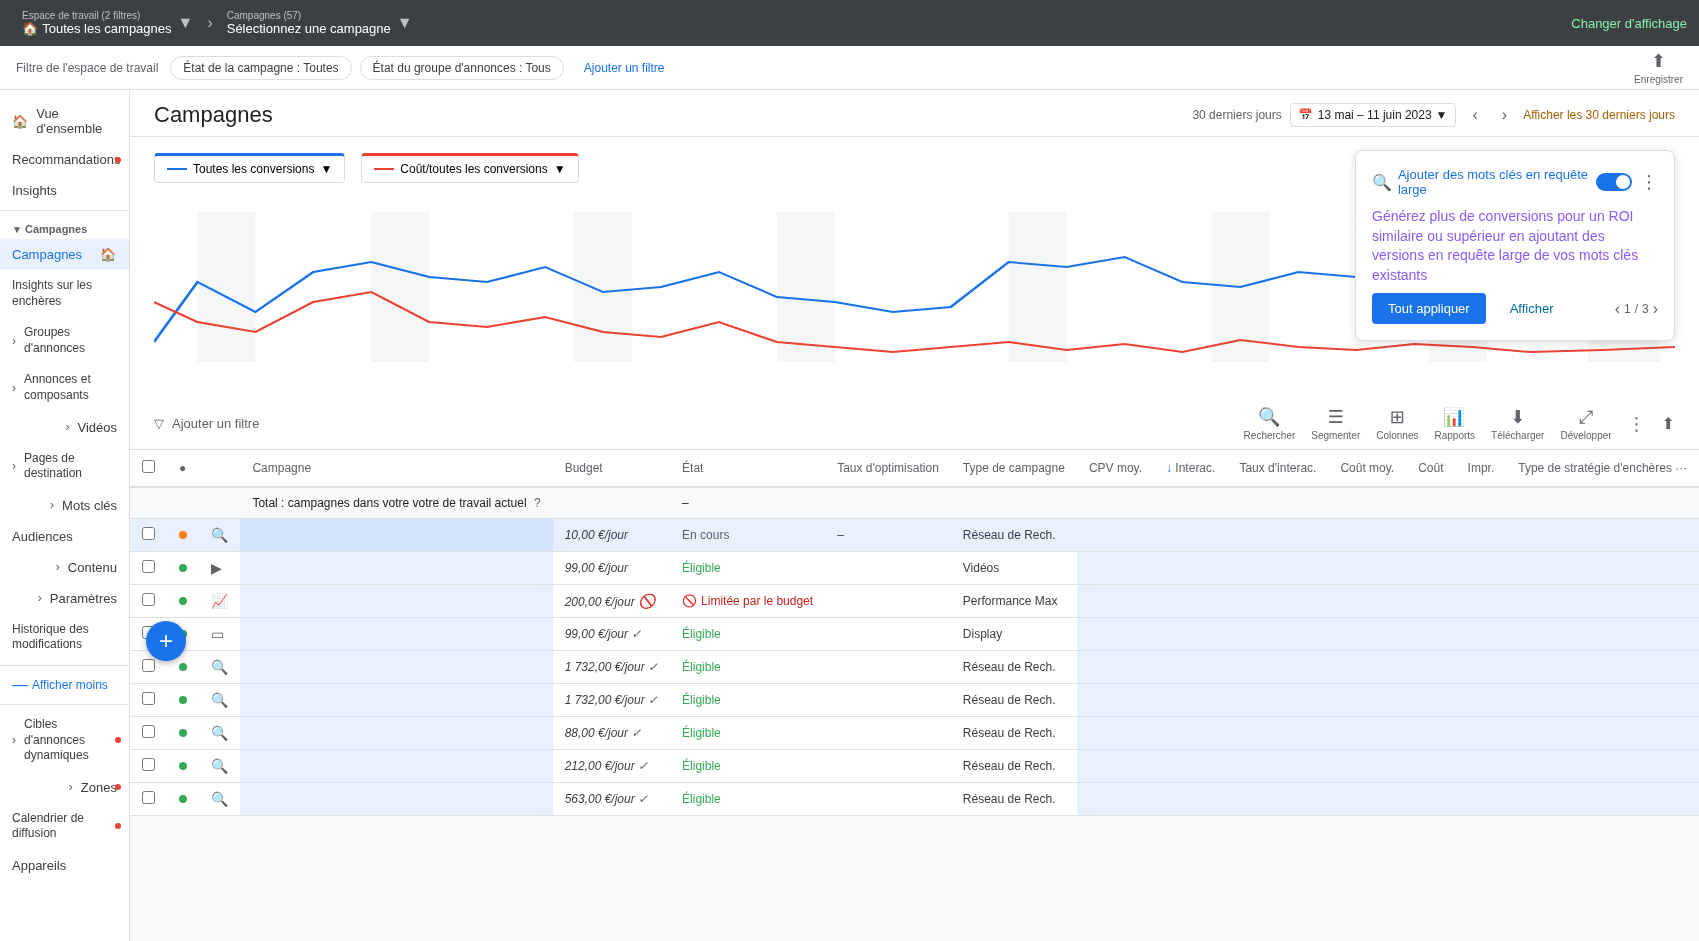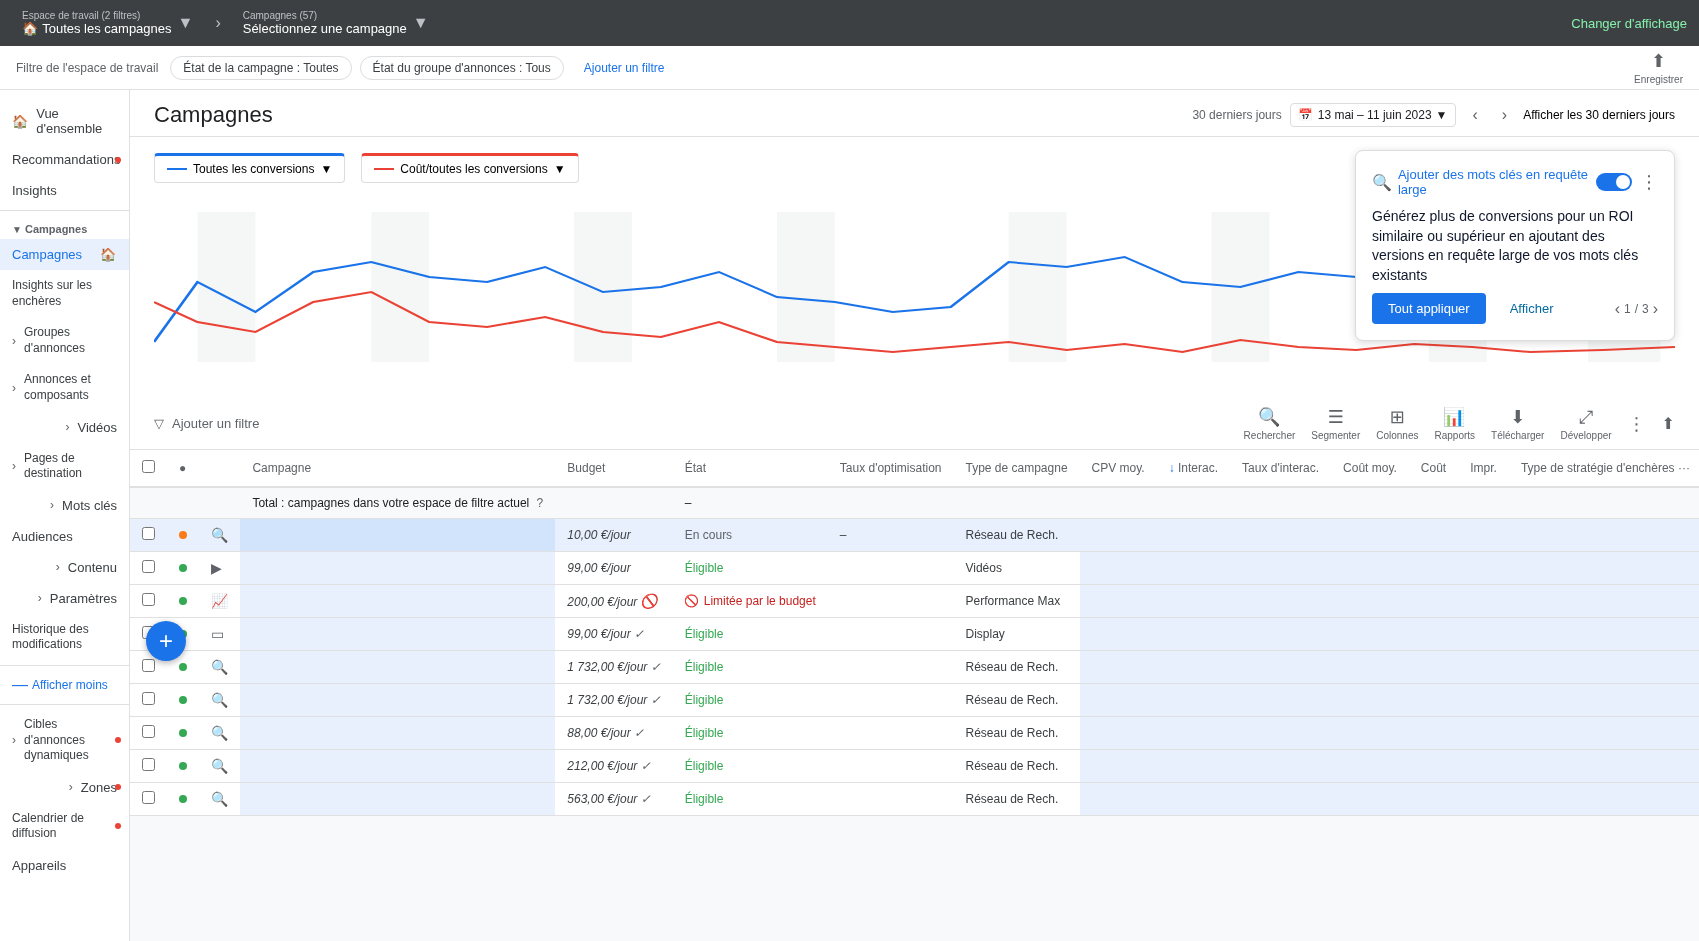--- a/index.html
+++ b/index.html
@@ -6,21 +6,21 @@
     body { background: #f1f3f4; font-size: 13px; color: #202124; overflow: hidden; width: 1699px; height: 941px; }
 
     
     .top-nav {
       background: #3c4043;
       color: #fff;
       height: 46px;
       display: flex;
       align-items: center;
       padding: 0 12px;
-      gap: 8px;
+      gap: 0;
     }
     .nav-workspace {
       display: flex;
       align-items: center;
       gap: 6px;
       padding: 4px 10px;
       border-radius: 4px;
       cursor: pointer;
     }
     .nav-workspace-label { font-size: 10px; color: #bdc1c6; }
@@ -160,21 +160,21 @@
       align-items: center;
       border: 1px solid #dadce0;
       border-radius: 4px;
       padding: 4px 8px;
       font-size: 12px;
       cursor: pointer;
       gap: 4px;
       background: #fff;
     }
     .date-nav { padding: 4px 8px; cursor: pointer; color: #5f6368; font-size: 16px; }
-    .view-30-days { color: #000000; font-size: 12px; cursor: pointer; }
+    .view-30-days { color: #a16207; font-size: 12px; cursor: pointer; }
 
     
     .chart-container {
       background: #fff;
       margin: 0;
       padding: 16px 24px;
       position: relative;
     }
     .chart-toolbar {
       display: flex;
@@ -231,21 +231,21 @@
     .popup-search-label { display: flex; align-items: center; gap: 6px; font-size: 13px; color: #1a73e8; font-weight: 500; }
     .popup-search-icon { color: #1a73e8; font-size: 16px; }
     .popup-toggle { display: flex; align-items: center; gap: 8px; }
     .toggle-switch {
       width: 36px; height: 18px; background: #1a73e8; border-radius: 9px; position: relative; cursor: pointer;
     }
     .toggle-switch::after {
       content: ''; position: absolute; right: 2px; top: 2px; width: 14px; height: 14px; background: #fff; border-radius: 50%;
     }
     .popup-more { color: #5f6368; cursor: pointer; font-size: 18px; }
-    .popup-title { font-size: 14px; font-weight: 500; color: #0f172a; margin-bottom: 8px; line-height: 1.4; }
+    .popup-title { font-size: 14px; font-weight: 500; color: #8b5cf6; margin-bottom: 8px; line-height: 1.4; }
     .popup-body { font-size: 12px; color: #5f6368; line-height: 1.5; margin-bottom: 12px; }
     .popup-footer { display: flex; align-items: center; justify-content: space-between; }
     .popup-actions { display: flex; gap: 8px; }
     .btn-apply {
       background: #1a73e8; color: #fff; border: none; padding: 8px 16px; border-radius: 4px; font-size: 13px; cursor: pointer;
     }
     .btn-afficher {
       background: none; color: #0369a1; border: none; padding: 8px 16px; font-size: 13px; cursor: pointer;
     }
     .popup-nav { display: flex; align-items: center; gap: 4px; font-size: 12px; color: #5f6368; }
@@ -646,21 +646,21 @@
             </th>
           </tr>
         </thead>
         <tbody>
 
           <tr class="total-row">
             <td class="checkbox-cell"></td>
             <td></td>
             <td></td>
             <td>
-              <span>Total : campagnes dans votre espace de filtre actuel</span>
+              <span>Total : campagnes dans votre votre de travail actuel</span>
               <span style="color:#5f6368; margin-left:4px;">?</span>
             </td>
             <td></td>
             <td>–</td>
             <td></td>
             <td></td>
             <td></td>
             <td></td>
             <td></td>
             <td></td>

